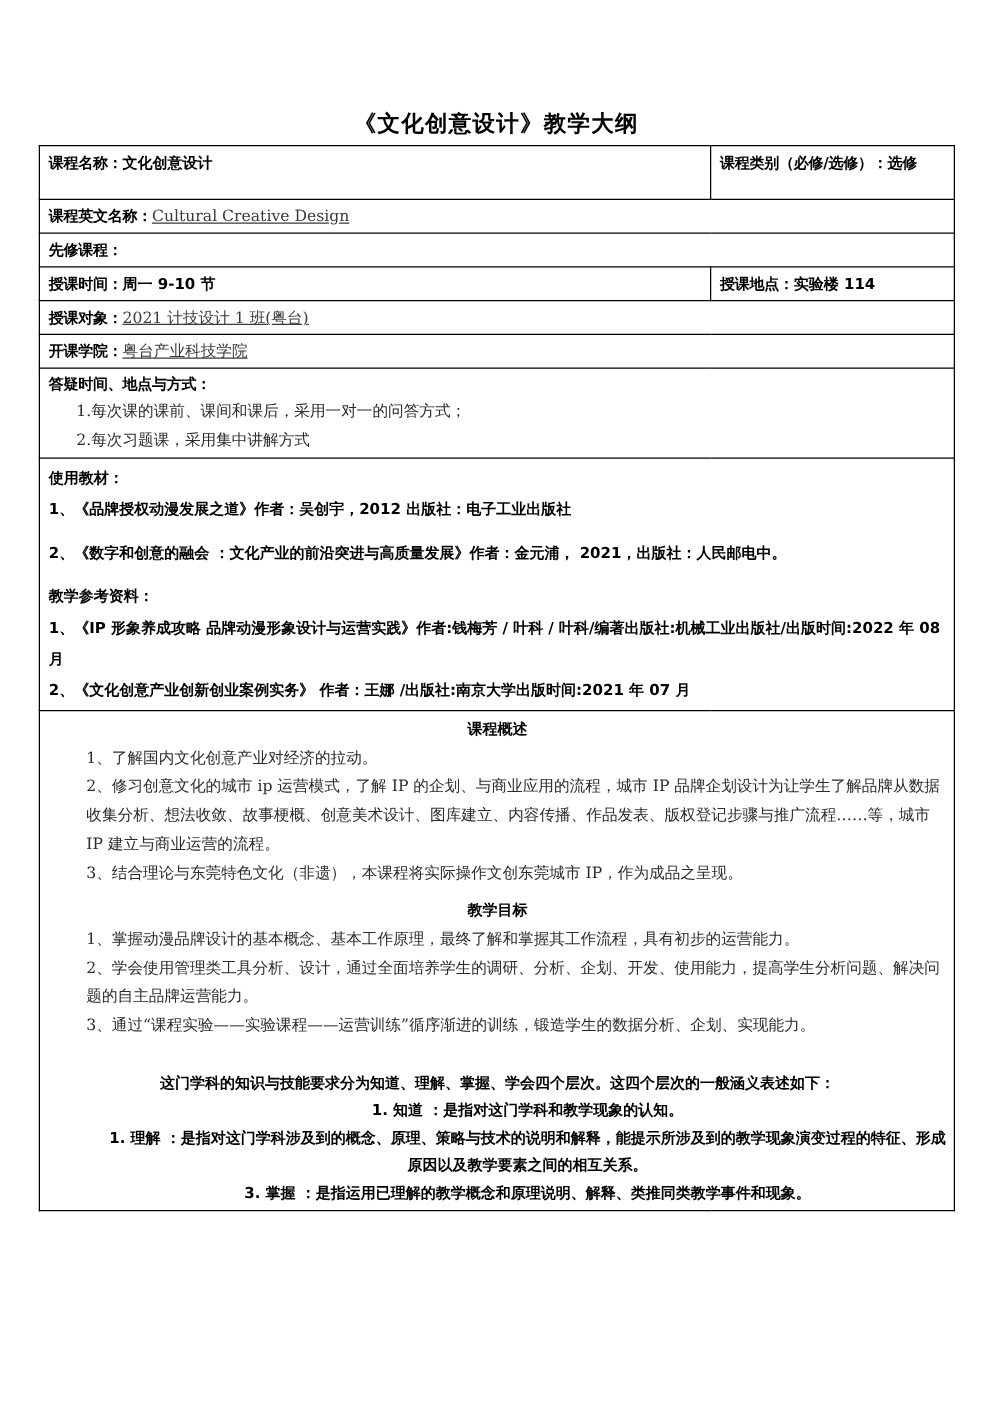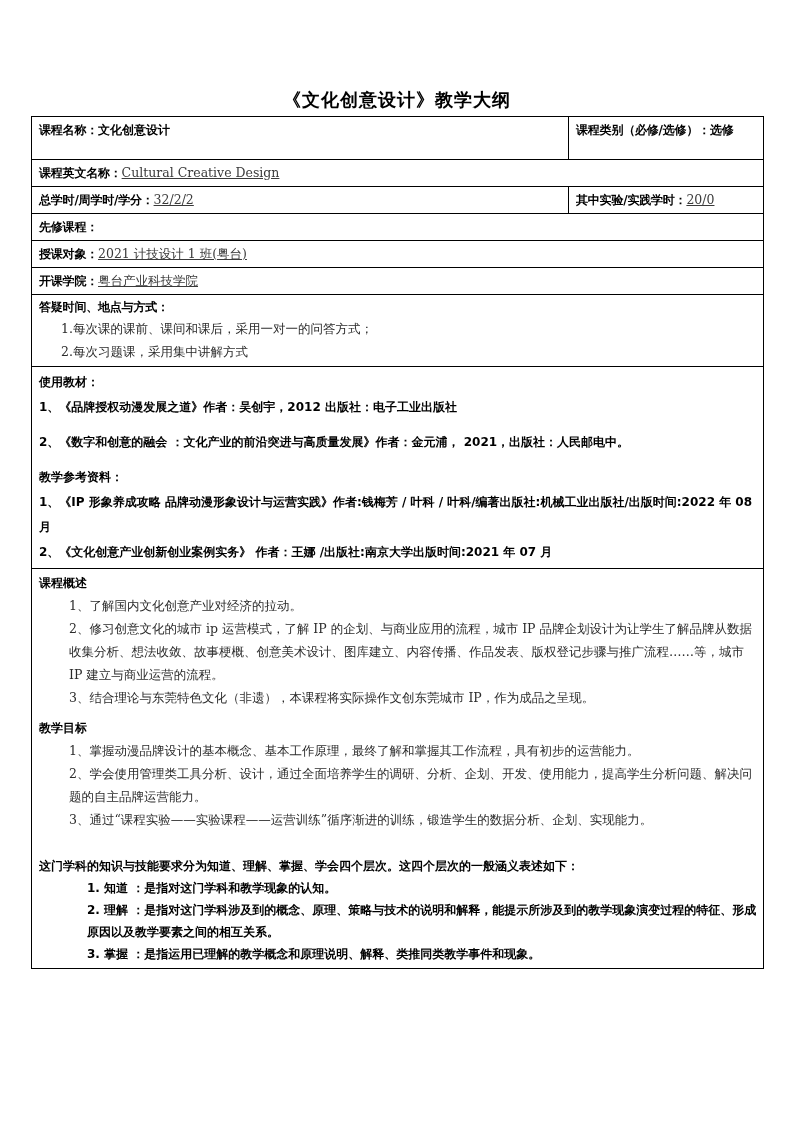--- a/index.html
+++ b/index.html
@@ -80,20 +80,21 @@
     margin: 0 0 0 30px;
     text-indent: 0;
   }
   .para-bold {
     font-family: "DejaVu Sans", "Liberation Sans", sans-serif;
     font-weight: bold;
     font-size: 12px;
     line-height: 22px;
     color: #000;
     margin: 0;
+    text-align: center;
   }
   .para-bold-indent {
     margin: 0 0 0 48px;
   }
   .spacer-line { height: 10px; }
   .refs-line {
     font-family: "DejaVu Sans", "Liberation Sans", sans-serif;
     font-weight: bold;
     font-size: 12px;
     line-height: 25px;
@@ -130,35 +131,35 @@
           <span class="lbl">课程类别（必修/选修）：选修</span>
         </td>
       </tr>
 
       <tr>
         <td colspan="2">
           <span class="lbl">课程英文名称：</span><span class="val">Cultural Creative Design</span>
         </td>
       </tr>
 
+
+      <tr>
+        <td colspan="2">
+          <span class="lbl">先修课程：</span><span class="val"></span>
+        </td>
+      </tr>
+
       <tr>
         <td>
-          <span class="lbl">总学时/周学时/学分：</span><span class="val">32/2/2</span>
+          <span class="lbl">授课时间：</span><span class="val-b">周一 9-10 节</span>
         </td>
         <td>
-          <span class="lbl">其中实验/实践学时：</span><span class="val">20/0</span>
-        </td>
-      </tr>
-
-      <tr>
-        <td colspan="2">
-          <span class="lbl">先修课程：</span><span class="val"></span>
-        </td>
-      </tr>
-
+          <span class="lbl">授课地点：</span><span class="val-b">实验楼 114</span>
+        </td>
+      </tr>
 
       <tr>
         <td colspan="2">
           <span class="lbl">授课对象：</span><span class="val">2021 计技设计 1 班(粤台)</span>
         </td>
       </tr>
 
       <tr>
         <td colspan="2">
           <span class="lbl">开课学院：</span><span class="val">粤台产业科技学院</span>
@@ -199,21 +200,21 @@
 
           <div class="para-bold">教学目标</div>
           <div class="para para-indent">1、掌握动漫品牌设计的基本概念、基本工作原理，最终了解和掌握其工作流程，具有初步的运营能力。</div>
           <div class="para para-indent">2、学会使用管理类工具分析、设计，通过全面培养学生的调研、分析、企划、开发、使用能力，提高学生分析问题、解决问题的自主品牌运营能力。</div>
           <div class="para para-indent">3、通过“课程实验——实验课程——运营训练”循序渐进的训练，锻造学生的数据分析、企划、实现能力。</div>
 
           <div style="height:24px"></div>
 
           <div class="para-bold">这门学科的知识与技能要求分为知道、理解、掌握、学会四个层次。这四个层次的一般涵义表述如下：</div>
           <div class="para-bold para-bold-indent">1. 知道 ：是指对这门学科和教学现象的认知。</div>
-          <div class="para-bold para-bold-indent">2. 理解 ：是指对这门学科涉及到的概念、原理、策略与技术的说明和解释，能提示所涉及到的教学现象演变过程的特征、形成原因以及教学要素之间的相互关系。</div>
+          <div class="para-bold para-bold-indent">1. 理解 ：是指对这门学科涉及到的概念、原理、策略与技术的说明和解释，能提示所涉及到的教学现象演变过程的特征、形成原因以及教学要素之间的相互关系。</div>
           <div class="para-bold para-bold-indent">3. 掌握 ：是指运用已理解的教学概念和原理说明、解释、类推同类教学事件和现象。</div>
         </td>
       </tr>
 
     </tbody>
   </table>
 
 </div>
 
 </body></html>

